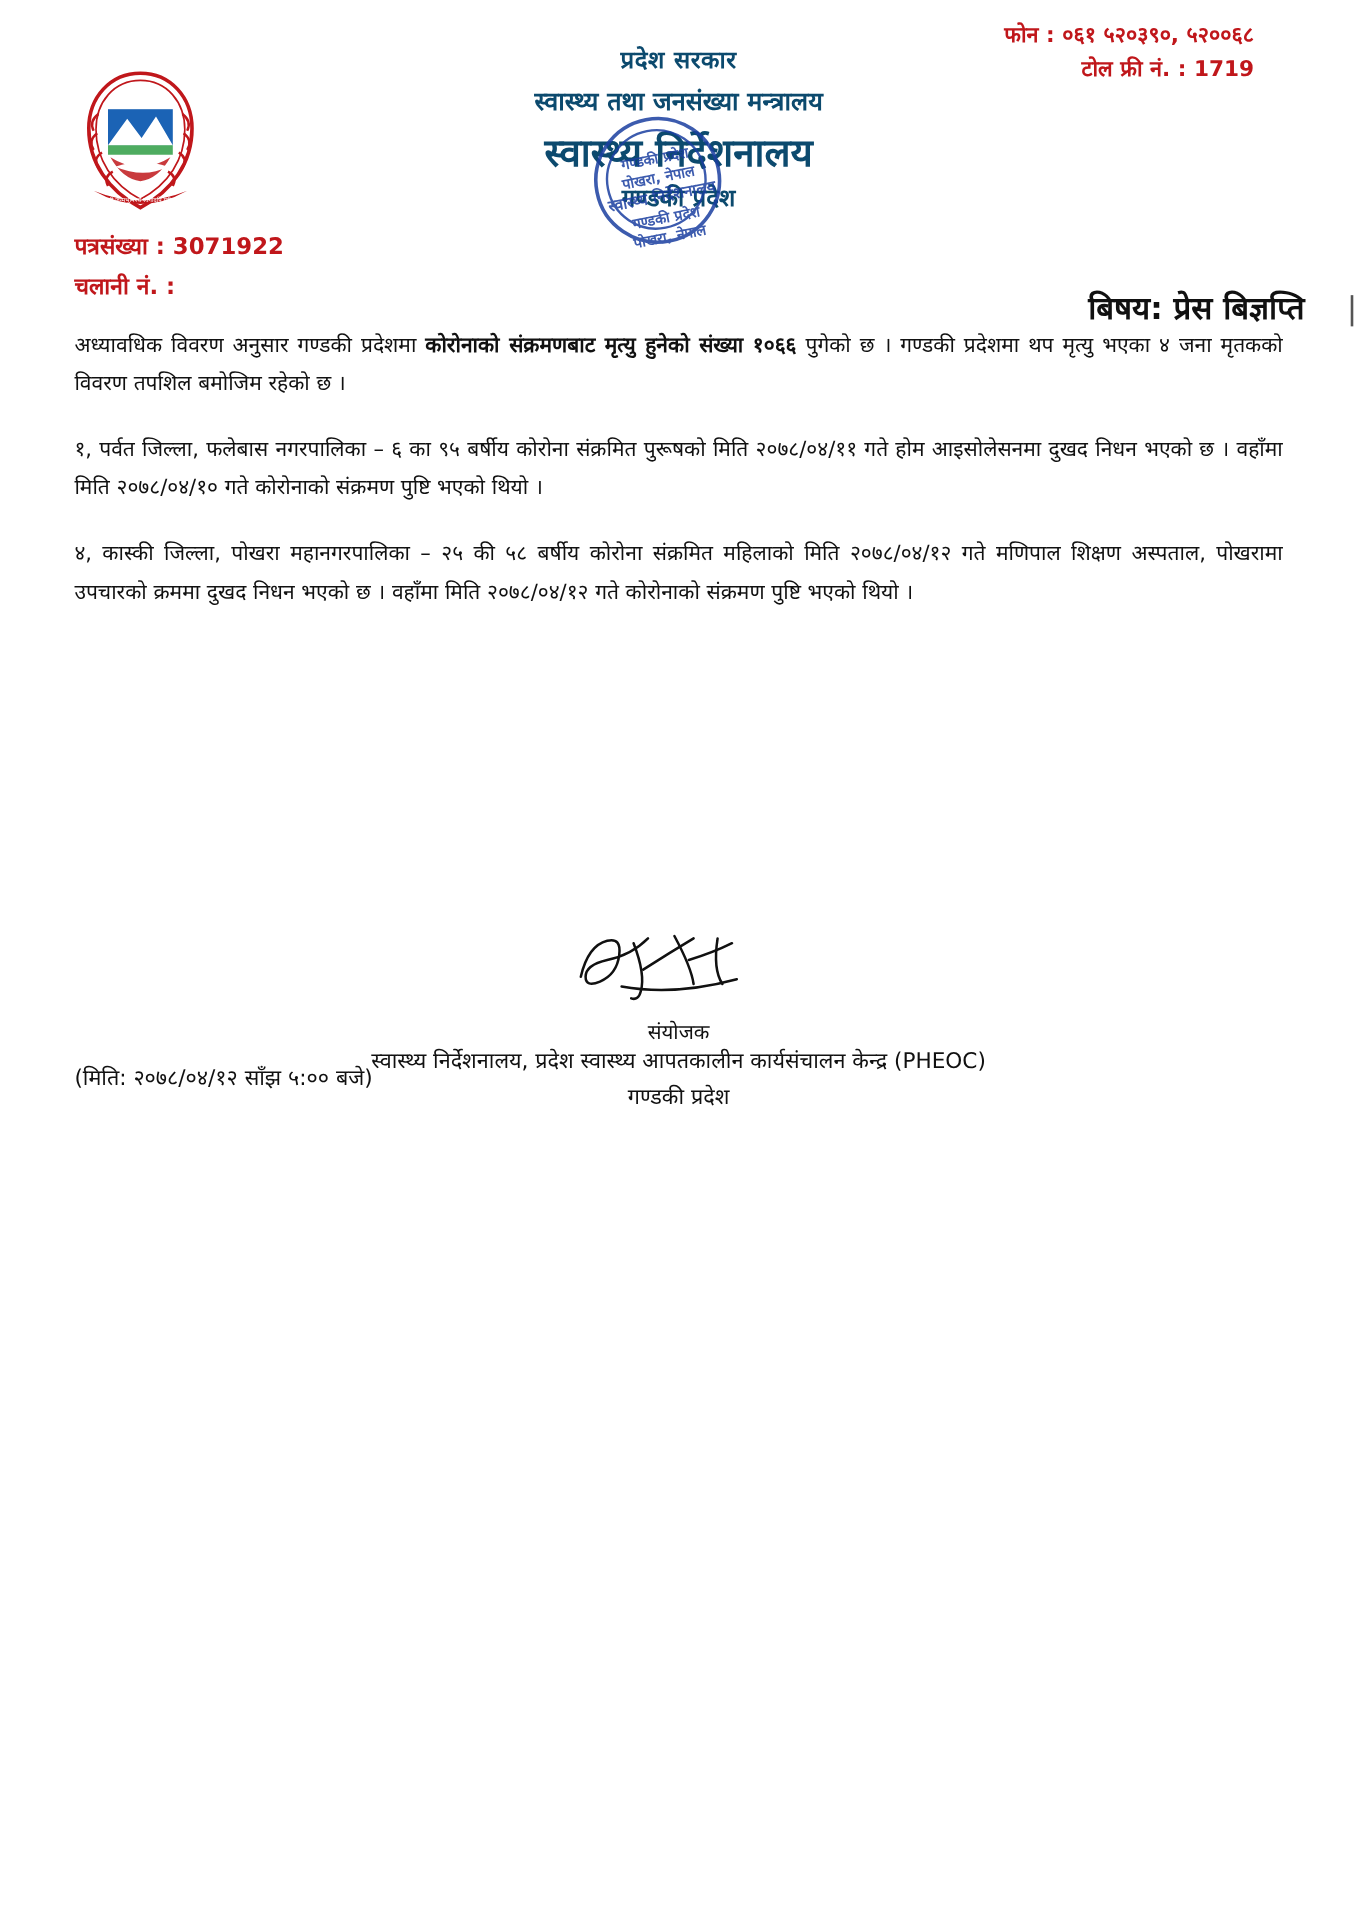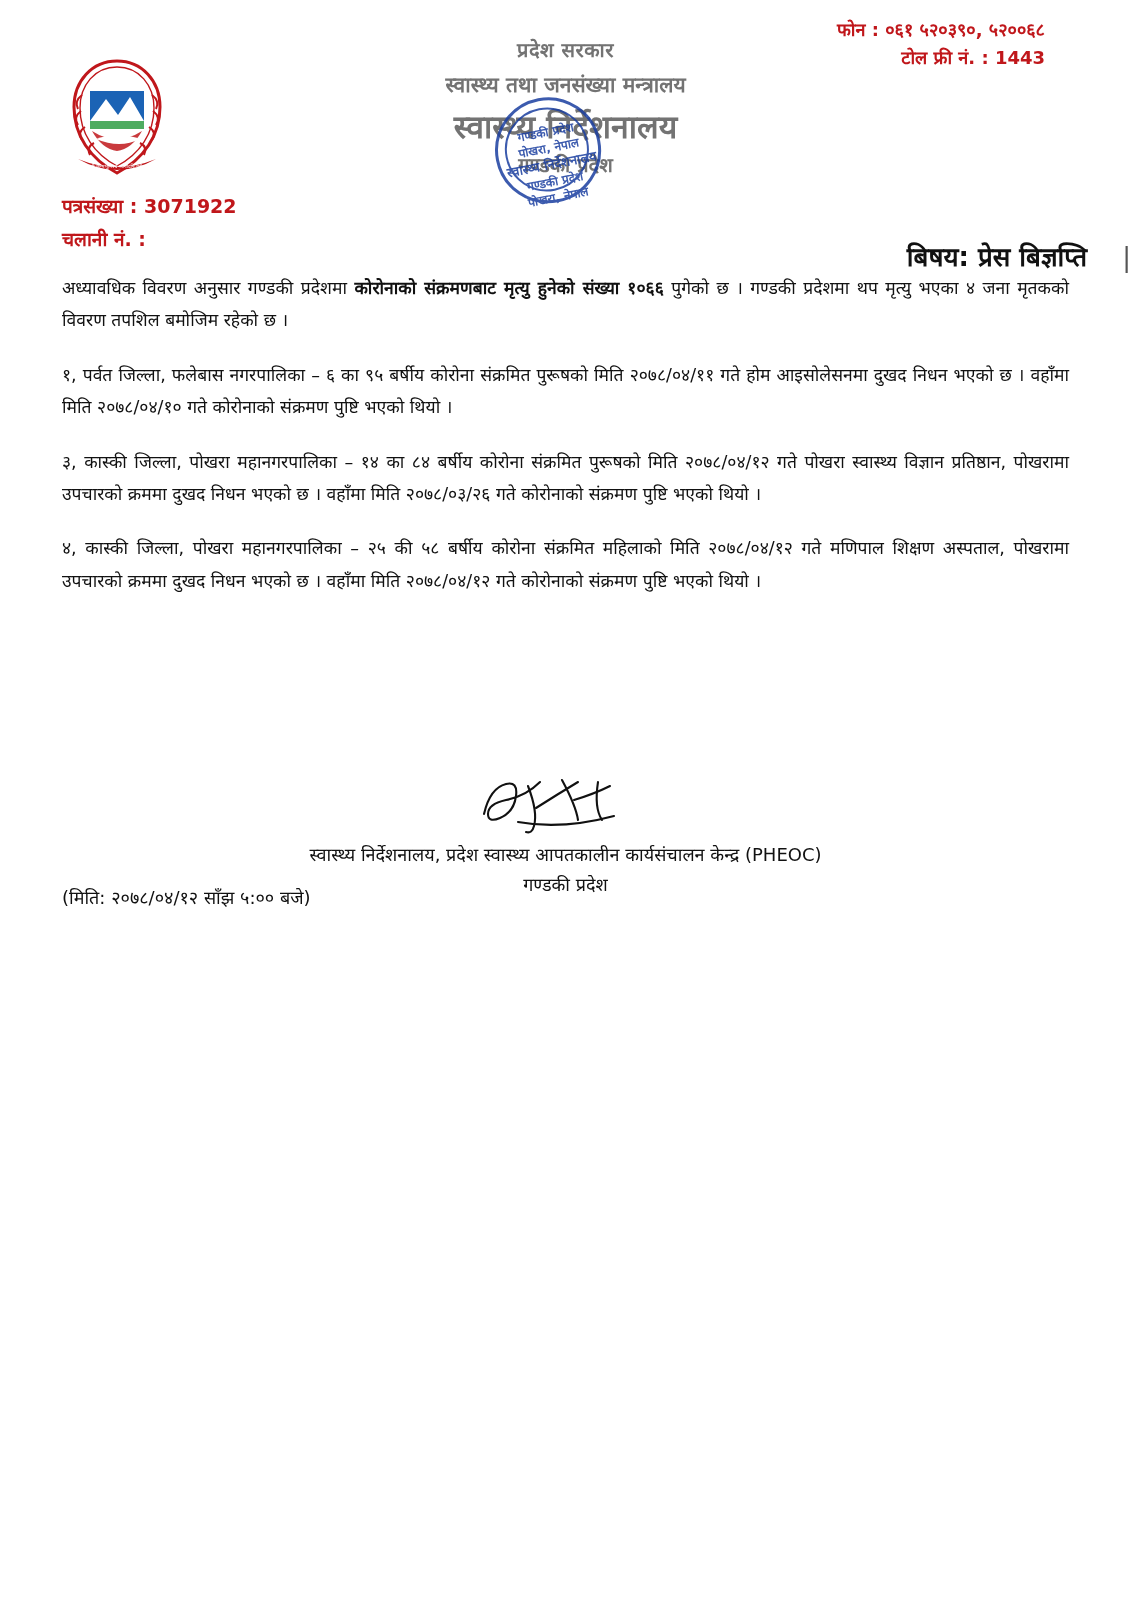--- a/index.html
+++ b/index.html
@@ -42,21 +42,21 @@
     width: 110px;
     height: 125px;
   }
 
   .gov-head {
     position: absolute;
     left: 0;
     right: 0;
     top: 36px;
     text-align: center;
-    color: #737373;
+    color: #0c4a6e;
     font-family: "DejaVu Sans", sans-serif;
   }
   .gov-line1 {
     font-size: 20px;
     font-weight: 700;
     letter-spacing: 0.5px;
   }
   .gov-line2 {
     font-size: 21px;
     font-weight: 700;
@@ -212,21 +212,21 @@
     white-space: nowrap;
   }
 </style>
 </head>
 <body>
 
 <div class="page">
 
   <div class="phone-block">
     <div>फोन : ०६१ ५२०३९०, ५२००६८</div>
-    <div>टोल फ्री नं. : 1443</div>
+    <div>टोल फ्री नं. : 1719</div>
   </div>
 
   <div class="emblem">
     <svg width="110" height="125" viewBox="0 0 110 125">
 
       <path d="M55 6 C30 6 12 26 12 52 C12 80 28 104 55 118 C82 104 98 80 98 52 C98 26 80 6 55 6 Z" fill="none" stroke="#c0171b" stroke-width="3"></path>
       <path d="M55 12 C33 12 18 30 18 53 C18 78 32 99 55 111 C78 99 92 78 92 53 C92 30 77 12 55 12 Z" fill="none" stroke="#c0171b" stroke-width="1.4"></path>
 
       <g stroke="#c0171b" stroke-width="2" fill="none">
         <path d="M20 40 q-8 6 -4 14"></path>
@@ -277,37 +277,37 @@
   <div class="subject">
     <span>बिषय: प्रेस बिज्ञप्ति</span>
     <span class="bar">|</span>
   </div>
 
   <div class="body-text">
     <p>
       <span>अध्यावधिक विवरण अनुसार गण्डकी प्रदेशमा </span><b>कोरोनाको संक्रमणबाट मृत्यु हुनेको संख्या १०६६</b><span> पुगेको छ । गण्डकी प्रदेशमा थप मृत्यु भएका ४  जना मृतकको विवरण तपशिल बमोजिम रहेको छ ।</span>
     </p>
     <p>१, पर्वत जिल्ला, फलेबास नगरपालिका – ६ का ९५ बर्षीय कोरोना संक्रमित पुरूषको मिति २०७८/०४/११ गते होम आइसोलेसनमा दुखद निधन भएको छ । वहाँमा मिति २०७८/०४/१० गते कोरोनाको संक्रमण पुष्टि भएको थियो ।</p>
-    <p>३, कास्की जिल्ला, पोखरा महानगरपालिका – १४ का ८४ बर्षीय कोरोना संक्रमित पुरूषको मिति २०७८/०४/१२ गते पोखरा स्वास्थ्य विज्ञान प्रतिष्ठान, पोखरामा उपचारको क्रममा दुखद निधन भएको छ । वहाँमा मिति २०७८/०३/२६ गते कोरोनाको संक्रमण पुष्टि भएको थियो ।</p>
     <p>४, कास्की जिल्ला, पोखरा महानगरपालिका – २५ की ५८ बर्षीय कोरोना संक्रमित महिलाको मिति २०७८/०४/१२ गते मणिपाल शिक्षण अस्पताल, पोखरामा उपचारको क्रममा दुखद निधन भएको छ । वहाँमा मिति २०७८/०४/१२ गते कोरोनाको संक्रमण पुष्टि भएको थियो ।</p>
   </div>
 
   <div class="sig-wrap">
     <div class="signature">
       <svg width="200" height="72" viewBox="0 0 200 72">
         <g fill="none" stroke="#111" stroke-width="2.1" stroke-linecap="round">
           <path d="M18 44 q6 -26 22 -30 q12 -3 10 12 q-2 16 -16 22 q-12 5 -12 -4 q0 -10 18 -14 q20 -4 34 -18"></path>
           <path d="M62 16 q10 26 6 40 q-2 8 -8 6"></path>
           <path d="M70 38 q22 -14 42 -26"></path>
           <path d="M96 10 q14 26 16 40"></path>
           <path d="M108 30 q20 -6 36 -14"></path>
           <path d="M132 12 q-4 26 4 38"></path>
           <path d="M52 52 q44 8 96 -6"></path>
         </g>
       </svg>
     </div>
+    <div class="sig-role">संयोजक</div>
     <div class="sig-office">स्वास्थ्य निर्देशनालय, प्रदेश स्वास्थ्य आपतकालीन कार्यसंचालन केन्द्र (PHEOC)</div>
     <div class="sig-province">गण्डकी प्रदेश</div>
   </div>
 
   <div class="date-stamp">(मिति: २०७८/०४/१२ साँझ ५:०० बजे)</div>
 
 </div>
 
 </body></html>

